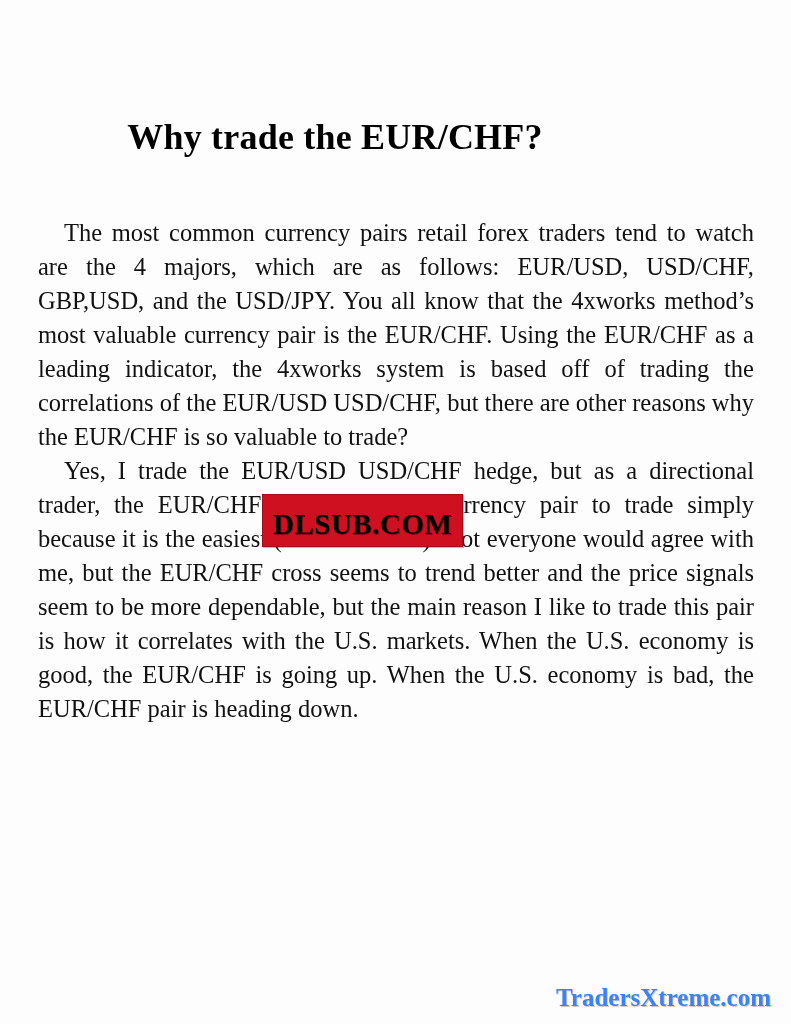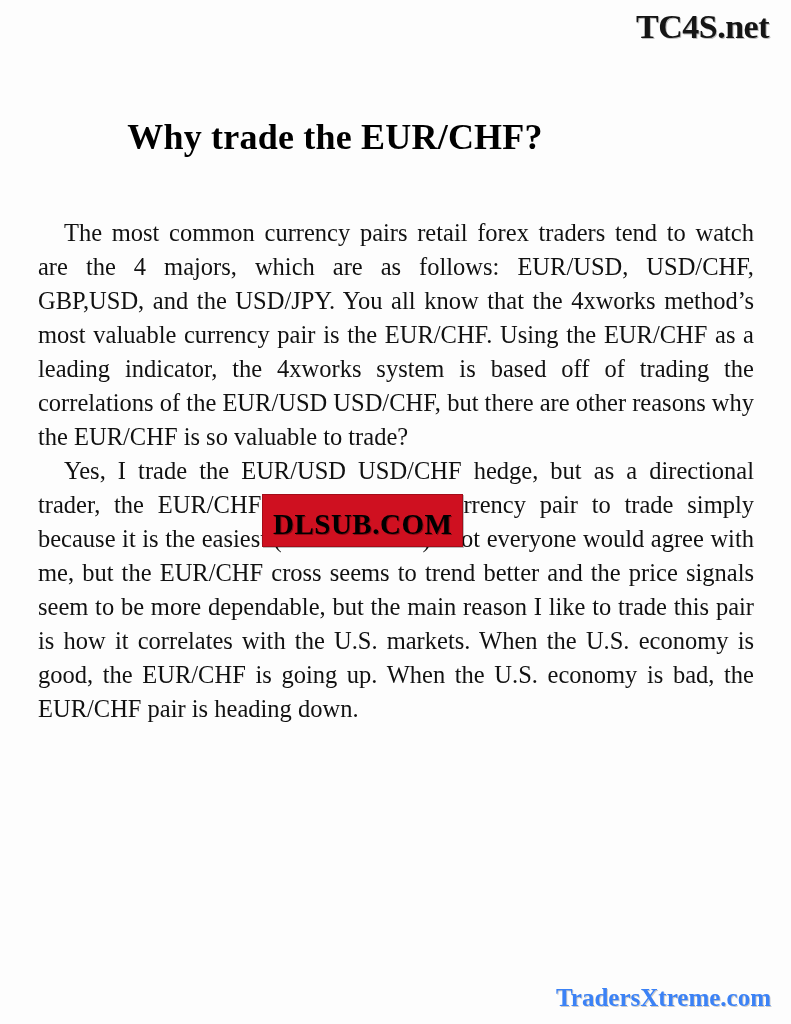--- a/index.html
+++ b/index.html
@@ -83,21 +83,20 @@
     font-size: 25px;
     color: #3b82f6;
     text-shadow: 1px 1px 0 rgba(0,0,0,0.20);
   }
 </style>
 </head>
 <body>
 
 <div class="page">
 
-  <div class="watermark-top">TC4S.net</div>
 
   <h1 class="doc-title">Why trade the EUR/CHF?</h1>
 
   <div class="body-copy">
     <p>The most common currency pairs retail forex traders tend to watch are the 4 majors, which are as follows: EUR/USD, USD/CHF, GBP,USD, and the USD/JPY. You all know that the 4xworks method’s most valuable currency pair is the EUR/CHF. Using the EUR/CHF as a leading indicator, the 4xworks system is based off of trading the correlations of the EUR/USD    USD/CHF, but there are other reasons why the EUR/CHF is so valuable to trade?</p>
     <p>Yes, I trade the EUR/USD   USD/CHF hedge, but as a directional trader, the EUR/CHF is my favorite currency pair to trade simply because it is the easiest (at least for me). Not everyone would agree with me, but the EUR/CHF cross seems to trend better and the price signals seem to be more dependable, but the main reason I like to trade this pair is how it correlates with the U.S. markets. When the U.S. economy is good, the EUR/CHF is going up. When the U.S. economy is bad, the EUR/CHF pair is heading down.</p>
   </div>
 
   <div class="watermark-center">DLSUB.COM</div>
 

